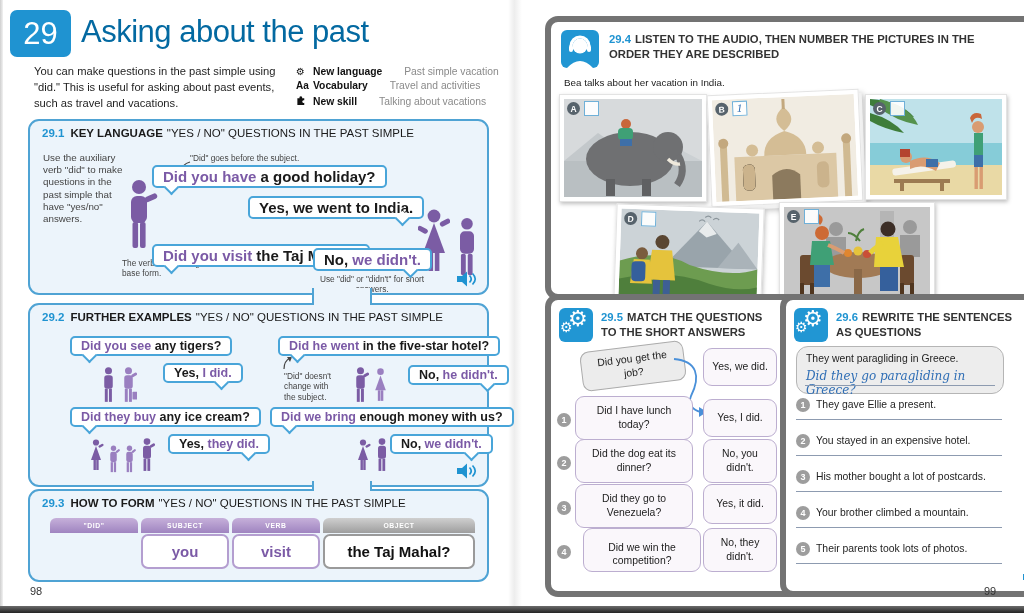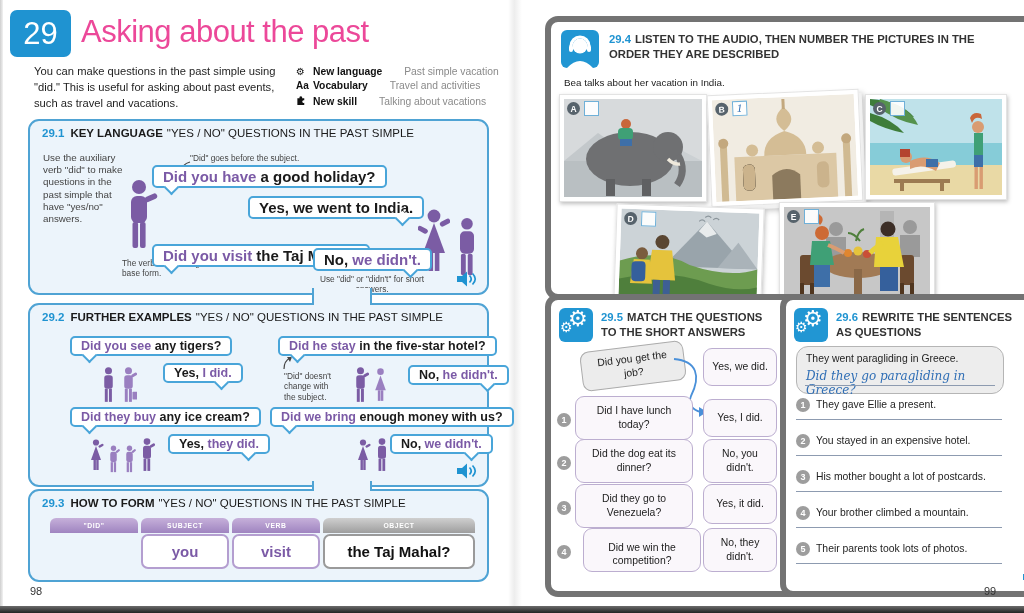--- a/index.html
+++ b/index.html
@@ -7,21 +7,21 @@
        font-family:"Liberation Sans","DejaVu Sans",sans-serif;color:#222;overflow:hidden;}
   .abs{position:absolute;}
   
   .edge-left{left:0;top:0;width:3px;height:606px;background:linear-gradient(to right,#cfcfcf,#f2f2f2);}
   .gutter{left:508px;top:0;width:14px;height:606px;background:linear-gradient(to right,rgba(0,0,0,0) 0%,rgba(0,0,0,.07) 45%,rgba(0,0,0,0) 100%);}
   .edge-bottom{left:0;top:606px;width:1024px;height:7px;background:linear-gradient(to bottom,#6b6b6b,#242424);}
   .pagenum{font-size:11px;color:#333;}
   
   .lesson-box{left:10px;top:10px;width:61px;height:47px;background:#1f93d1;border-radius:7px;
               color:#fff;font-size:31px;display:flex;align-items:center;justify-content:center;}
-  .title{left:81px;top:14px;font-size:31px;color:#ec4899;letter-spacing:-.5px;}
+  .title{left:81px;top:14px;font-size:31px;color:#0369a1;letter-spacing:-.5px;}
   .intro{left:34px;top:64px;width:258px;font-size:11.2px;line-height:1.42;color:#1e1e1e;}
   .goals{left:296px;top:66px;font-size:10.3px;}
   .goal{display:flex;align-items:baseline;margin-bottom:3px;white-space:nowrap;}
   .goal .gi{width:17px;display:inline-block;font-weight:bold;color:#111;font-size:10px;}
   .goal b{color:#111;margin-right:22px;}
   .goal .gv{color:#8a8a8a;}
   
   .panel{background:#ecf4fb;border:2px solid #4fa3d4;border-radius:11px;}
   .sec-head{position:absolute;left:12px;top:6px;font-size:11.5px;color:#1a1a1a;white-space:nowrap;}
   .sec-head .num{color:#1f93d1;font-weight:bold;margin-right:6px;}
@@ -171,21 +171,21 @@
         <circle cx="15" cy="7" r="6.2"></circle>
         <rect x="7.5" y="15" width="15" height="24" rx="5"></rect>
         <rect x="19" y="15" width="11" height="5" rx="2.5" transform="rotate(-30 19 15)"></rect>
         <rect x="8.5" y="39" width="5.2" height="23"></rect>
         <rect x="15.8" y="39" width="5.2" height="23"></rect>
         <rect x="22" y="44" width="9" height="14" rx="1.5"></rect>
       </svg>
   </div>
   <div class="bub bub-sm tail-r" style="left:133px;top:58px;"><span>Yes,</span><span class="pur"> I did.</span></div>
 
-  <div class="bub bub-sm" style="left:248px;top:31px;"><span class="pur">Did he stay</span><span> in the five-star hotel?</span></div>
+  <div class="bub bub-sm" style="left:248px;top:31px;"><span class="pur">Did he went</span><span> in the five-star hotel?</span></div>
   <svg class="ptr" style="left:250px;top:50px;" viewBox="0 0 18 16">
       <path d="M4 14 Q4 6 10 3" stroke="#444" fill="none" stroke-width="1.2"></path>
       <path d="M7 2 L12 2 L10 7" fill="#444"></path>
     </svg>
   <div class="note" style="left:254px;top:66px;width:58px;">"Did" doesn't change with the subject.</div>
   <div class="people" style="left:322px;top:60px;">
     <svg width="17" height="42" viewBox="0 0 30 68">
         <circle cx="15" cy="7" r="6.2"></circle>
         <rect x="7.5" y="15" width="15" height="24" rx="5"></rect>
         <rect x="19" y="15" width="11" height="5" rx="2.5" transform="rotate(-30 19 15)"></rect>

